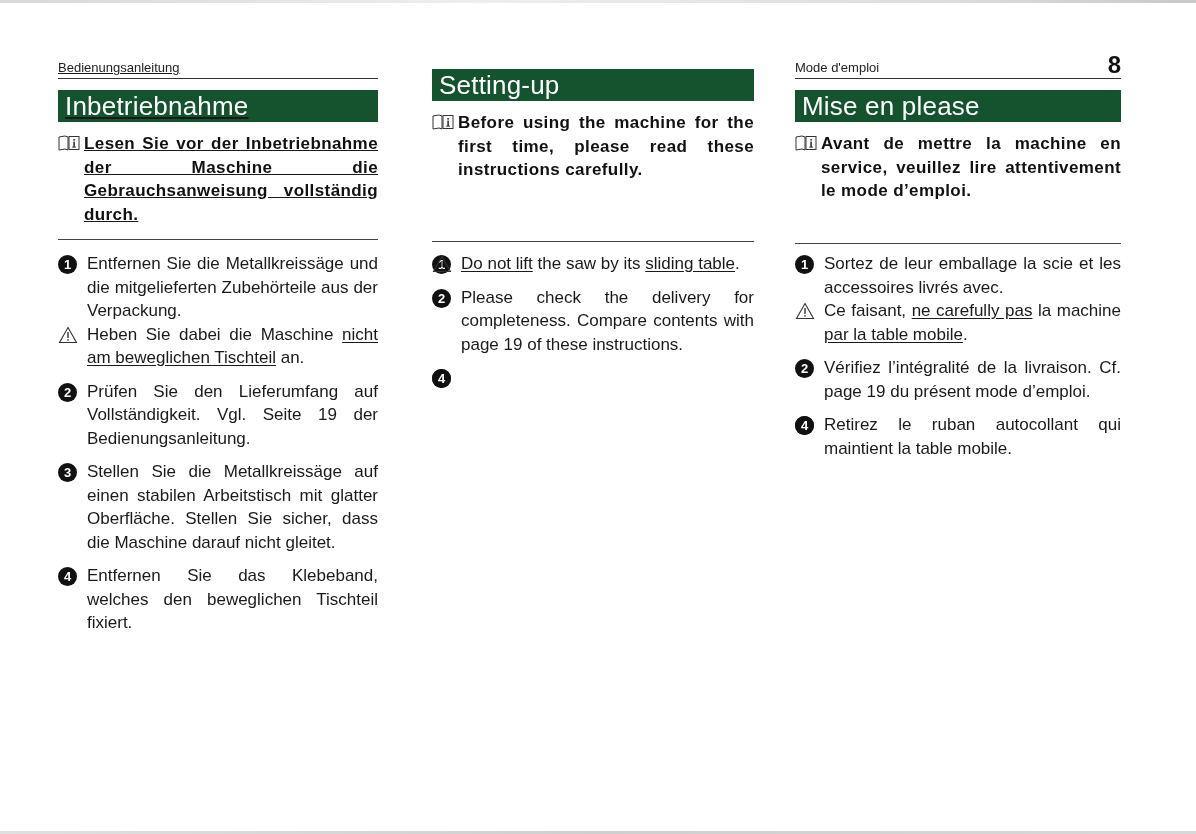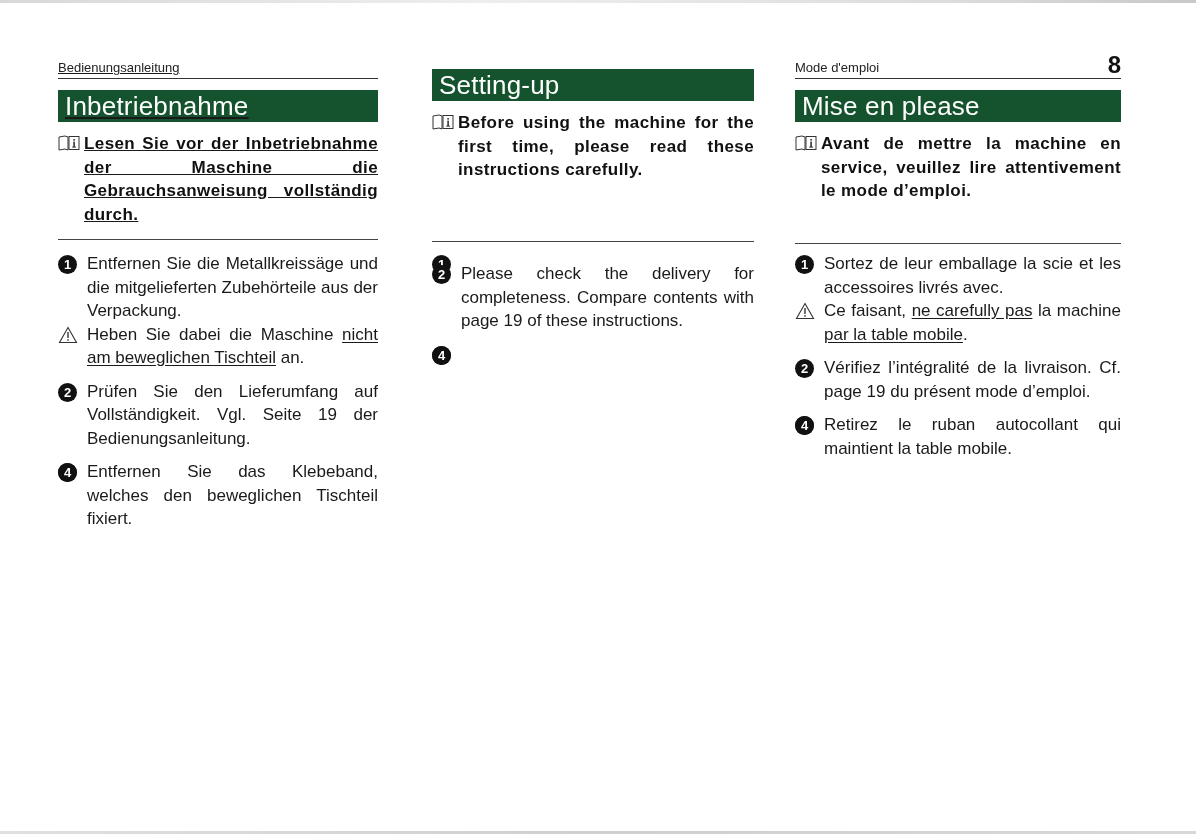--- a/index.html
+++ b/index.html
@@ -153,20 +153,21 @@
         <rect x="9.3" y="13.2" width="1.4" height="1.5" fill="#333"></rect>
       </svg>
       <span>Heben Sie dabei die Maschine </span><span class="u">nicht am beweglichen Tischteil</span><span> an.</span>
     </div>
     <div class="item">
       <span class="step-badge">2</span>
       <span>Prüfen Sie den Lieferumfang auf Vollständigkeit. Vgl. Seite 19 der Bedienungsanleitung.</span>
     </div>
     <div class="item">
       <span class="step-badge">3</span>
+      <span>Stellen Sie die Metallkreissäge auf einen stabilen Arbeitstisch mit glatter Oberfläche. Stellen Sie sicher, dass die Maschine darauf nicht gleitet.</span>
     </div>
     <div class="item">
       <span class="step-badge">4</span>
       <span>Entfernen Sie das Klebeband, welches den beweglichen Tischteil fixiert.</span>
     </div>
   </div>
 </div>
 
 <div class="column col-en">
   <div class="section-title">Setting-up</div>
@@ -178,20 +179,28 @@
       <rect x="15.3" y="6.6" width="1.6" height="5.5" fill="#333"></rect>
       <rect x="14.2" y="11.6" width="3.8" height="1" fill="#333"></rect>
     </svg>
     <span>Before using the machine for the first time, please read these instructions carefully.</span>
   </div>
   <div class="divider" style="left:0; top:183px; width:322px;"></div>
   <div class="items" style="top:194px;">
     <div class="item">
       <span class="step-badge">1</span>
     </div>
+    <div class="item tight-follow">
+      <svg class="warn-icon" viewBox="0 0 20 18">
+        <path d="M10 1.5 L18.5 16.5 L1.5 16.5 Z" fill="none" stroke="#333" stroke-width="1.1"></path>
+        <rect x="9.3" y="6" width="1.4" height="6" fill="#333"></rect>
+        <rect x="9.3" y="13.2" width="1.4" height="1.5" fill="#333"></rect>
+      </svg>
+      <span class="u">Do not lift</span><span> the saw by its </span><span class="u">sliding table</span><span>.</span>
+    </div>
     <div class="item">
       <span class="step-badge">2</span>
       <span>Please check the delivery for completeness. Compare contents with page 19 of these instructions.</span>
     </div>
     <div class="item">
       <span class="step-badge">3</span>
     </div>
     <div class="item">
       <span class="step-badge">4</span>
     </div>

